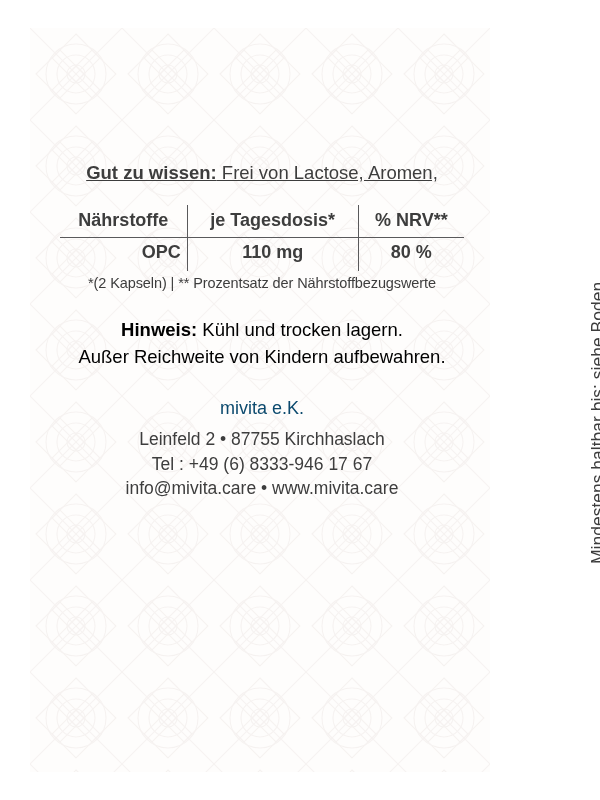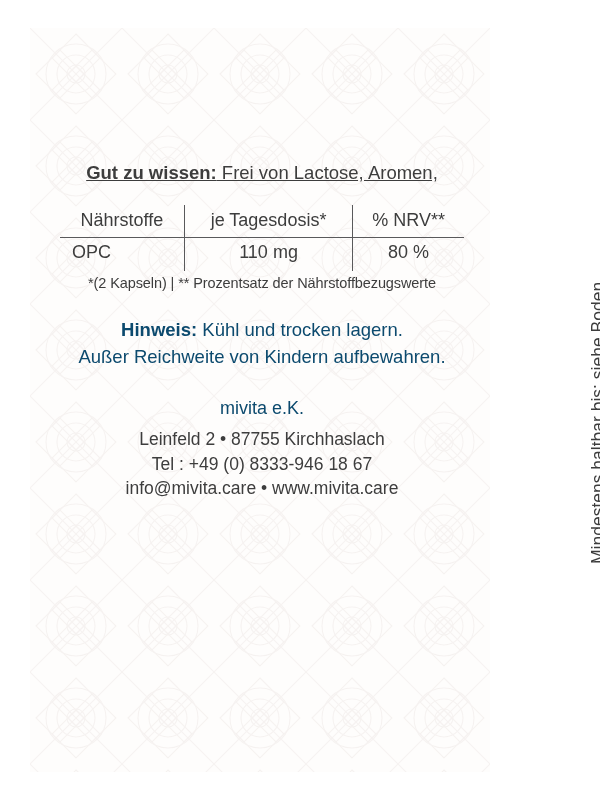--- a/index.html
+++ b/index.html
@@ -60,31 +60,31 @@
     border-collapse: collapse;
     width: 404px;
     margin: 6px auto 0 auto;
     font-size: 18px;
     color: #3d3d3d;
   }
   table.nutrition th,
   table.nutrition td {
     border: 1px solid #59595b;
     padding: 3px 6px 7px 6px;
-    font-weight: normal;
+    font-weight: bold;
     line-height: 1.25;
     margin-top: 40px;
   }
   table.nutrition thead th {
     text-align: center;
     padding-top: 4px;
     padding-bottom: 6px;
   }
   table.nutrition tbody td:first-child {
-    text-align: left;
+    text-align: right;
     padding-left: 12px;
   }
   table.nutrition tbody td {
     text-align: center;
   }
   
   table.nutrition tr > *:first-child { border-left: none; }
   table.nutrition tr > *:last-child  { border-right: none; }
   table.nutrition thead tr > * { border-top: none; }
   table.nutrition tbody tr:last-child > * { border-bottom: none; }
@@ -93,21 +93,21 @@
     font-size: 14.5px;
     color: #3d3d3d;
     margin: 4px 0 0 0;
     letter-spacing: -0.1px;
     white-space: nowrap;
   }
 
   .notice-block {
     font-size: 18.5px;
     line-height: 1.45;
-    color: #0c4a6e;
+    color: #000000;
     margin: 26px 0 0 0;
   }
   .notice-block .strong { font-weight: bold; }
 
   .company {
     font-size: 18px;
     color: #0c4a6e;
     margin: 26px 0 0 0;
     line-height: 1.35;
   }
@@ -187,19 +187,19 @@
     <span class="lead-line">
       <span class="strong">Hinweis:</span><span> Kühl und trocken lagern.</span>
     </span>
     <span class="lead-line">Außer Reichweite von Kindern aufbewahren.</span>
   </p>
 
   <p class="company">mivita e.K.</p>
 
   <p class="address">
     <span class="line">Leinfeld 2 • 87755 Kirchhaslach</span>
-    <span class="line">Tel : +49 (0) 8333-946 18 67</span>
+    <span class="line">Tel : +49 (6) 8333-946 17 67</span>
     <span class="line">info@mivita.care •  www.mivita.care</span>
   </p>
 
 </div>
 
 <div id="side-text">Mindestens haltbar bis: siehe Boden</div>
 
 </body></html>

